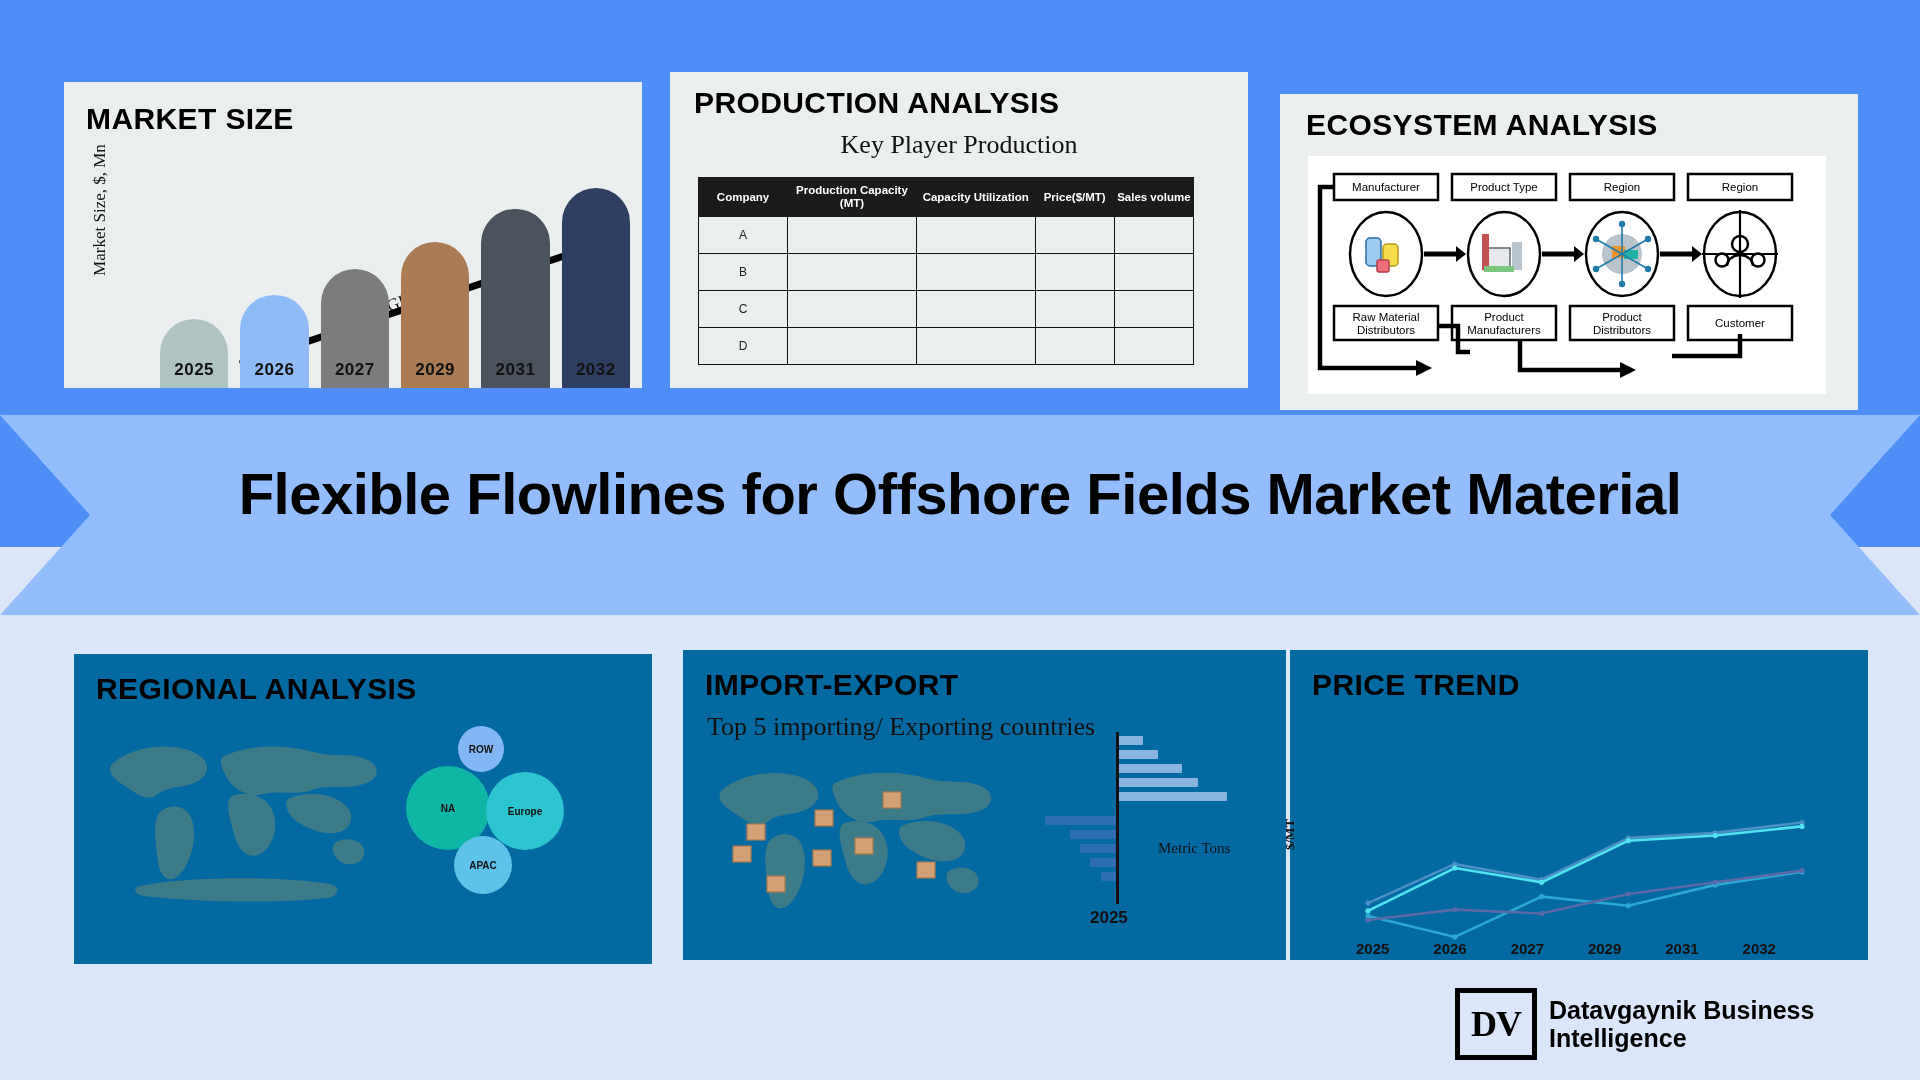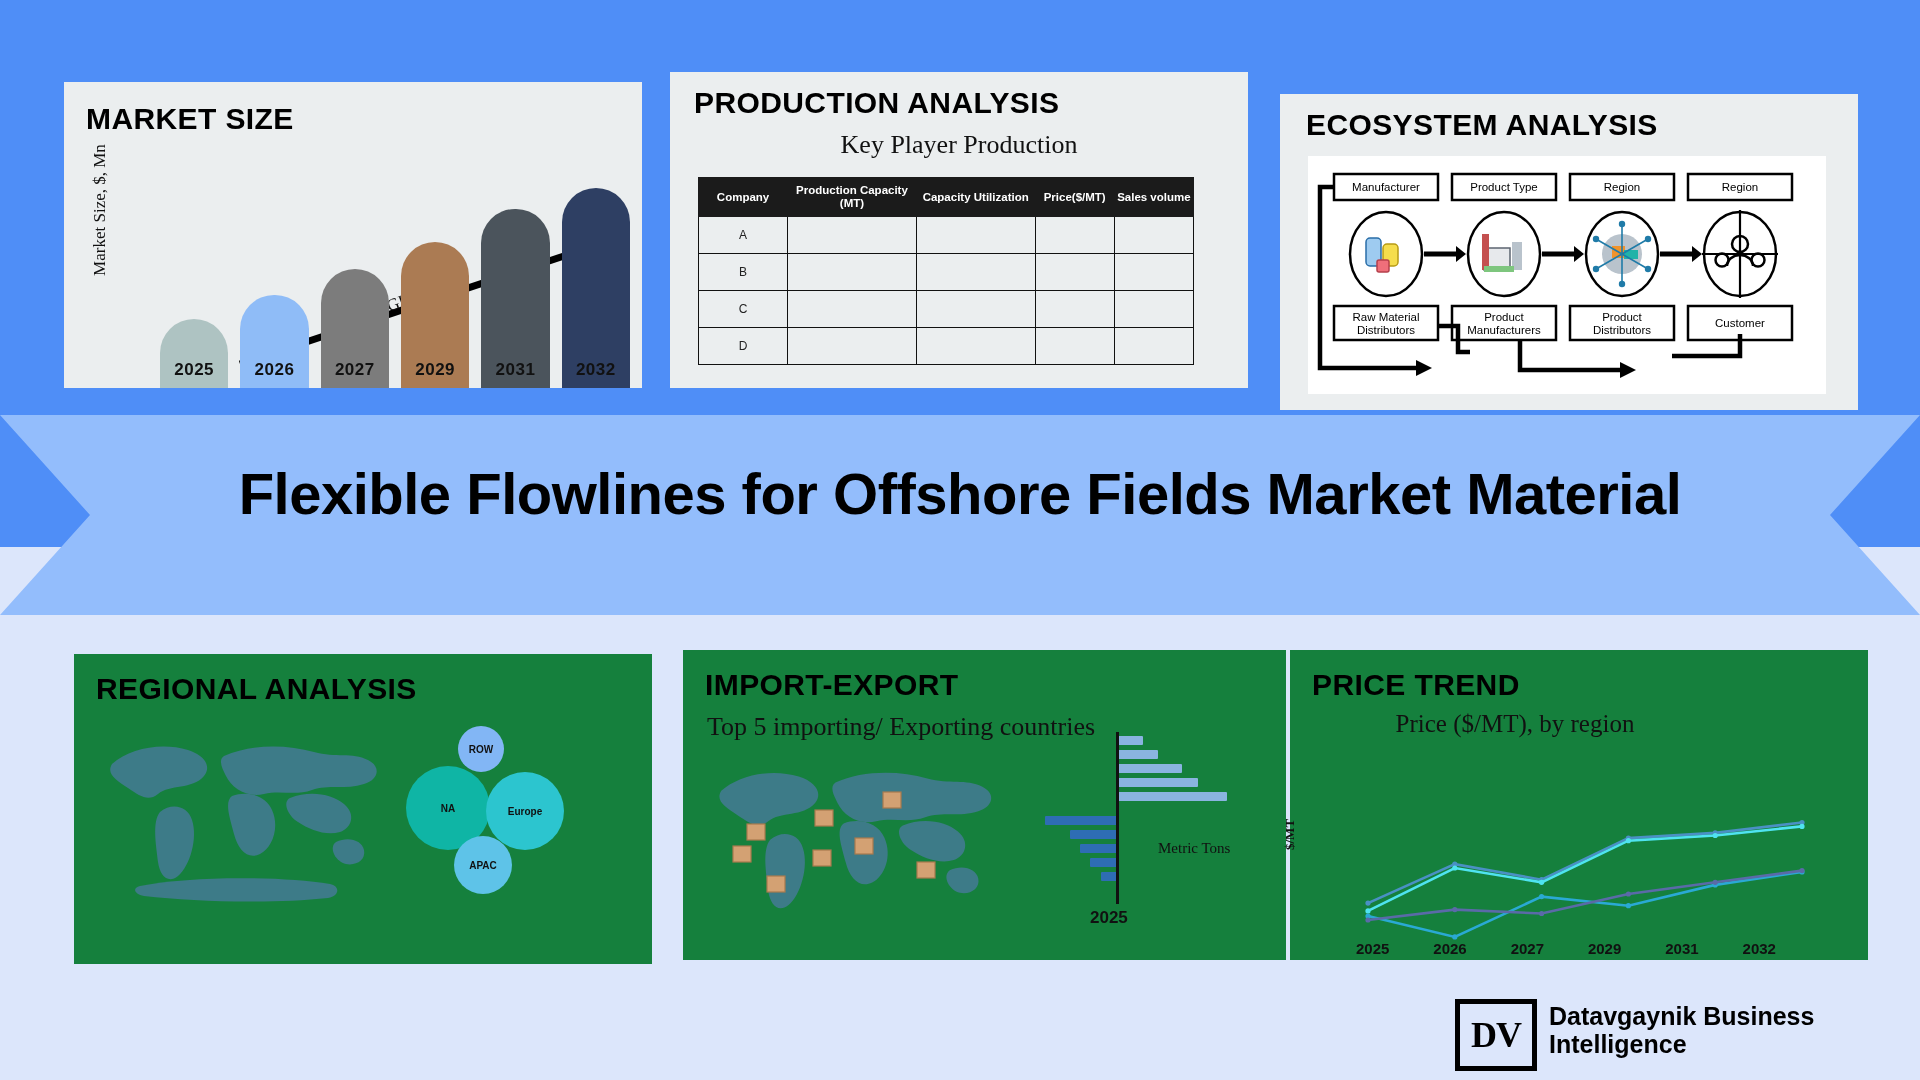--- a/index.html
+++ b/index.html
@@ -64,21 +64,21 @@
     position:absolute;left:0;top:415px;width:1920px;height:200px;
     background:#93bdfc;
     clip-path:polygon(0 0, 1920px 0, 1830px 100px, 1920px 200px, 0 200px, 90px 100px);
   }
   .banner-title{
     position:absolute;left:0;right:0;top:460px;text-align:center;
     font-size:58px;font-weight:800;color:#000;letter-spacing:-.5px;
   }
 
   
-  .card2{position:absolute;background:#15803d;}
+  .card2{position:absolute;background:#0369a1;}
   #regional-card{left:74px;top:654px;width:578px;height:310px;}
   #import-card{left:683px;top:650px;width:578px;height:310px;padding-left:25px;}
   #price-card{left:1290px;top:650px;width:578px;height:310px;}
   .card2 .card-title{position:absolute;left:22px;top:18px;font-size:30px;font-weight:800;}
   .card2 .card-sub{font-family:"Liberation Serif", serif;color:#111;}
 
   #import-card .card-sub{position:absolute;left:24px;top:62px;font-size:26px;}
   #price-card .card-sub{position:absolute;left:60px;top:58px;width:330px;text-align:center;font-size:25px;line-height:1.25;}
 
   .reg-circles{position:absolute;right:46px;top:64px;width:200px;height:200px;}
@@ -93,21 +93,21 @@
 
   .pt-chart{position:absolute;left:60px;top:152px;width:470px;height:150px;}
   .pt-ylabel{position:absolute;left:-8px;top:200px;font-size:13px;font-weight:800;color:#111;
              transform:rotate(-90deg);transform-origin:left top;font-family:"Liberation Serif", serif;}
   .pt-xaxis{position:absolute;left:66px;top:290px;width:420px;display:flex;justify-content:space-between;}
   .pt-xaxis span{font-size:15px;font-weight:800;color:#111;}
 
   
   .logo{position:absolute;left:1455px;top:988px;display:flex;align-items:center;gap:12px;}
   .logo-mark{width:72px;height:62px;border:5px solid #000;display:flex;align-items:center;justify-content:center;
-             font-family:"Liberation Serif", serif;font-size:36px;font-weight:700;letter-spacing:-1px;color:#000;margin-top:11px;}
+             font-family:"Liberation Serif", serif;font-size:36px;font-weight:700;letter-spacing:-1px;color:#000;}
   .logo-text{font-size:25px;font-weight:800;line-height:1.12;color:#000;max-width:330px;}
 </style>
 </head>
 <body>
 
 <div class="bg-top"></div>
 <div class="bg-bottom"></div>
 
 <div class="card" id="market-size-card">
   <div class="card-title">MARKET SIZE</div>
@@ -342,21 +342,20 @@
         <div class="ie-bar" style="left: 69px; top: 140px; width: 16px; background: rgb(46, 109, 180);"></div>
       </div>
     <div class="ie-axis"></div>
     <div class="ie-year">2025</div>
     <div class="ie-metric">Metric Tons</div>
   </div>
 </div>
 
 <div class="card2" id="price-card">
   <div class="card-title">PRICE TREND</div>
-  <div class="card-sub">Price ($/MT), by region</div>
   <div class="pt-ylabel">$/MT</div>
   <svg class="pt-chart" viewBox="0 0 470 150">
     <g id="pt-lines">
         <polyline points="18,101.1 104.8,62.099999999999994 191.6,77.7 278.4,36.10000000000001 365.2,30.900000000000006 452,20.5" fill="none" stroke="#4a90c4" stroke-width="2.6"></polyline>
         <circle cx="18" cy="101.1" r="2.6" fill="#4a90c4"></circle>
         <circle cx="104.8" cy="62.099999999999994" r="2.6" fill="#4a90c4"></circle>
         <circle cx="191.6" cy="77.7" r="2.6" fill="#4a90c4"></circle>
         <circle cx="278.4" cy="36.10000000000001" r="2.6" fill="#4a90c4"></circle>
         <circle cx="365.2" cy="30.900000000000006" r="2.6" fill="#4a90c4"></circle>
         <circle cx="452" cy="20.5" r="2.6" fill="#4a90c4"></circle>

